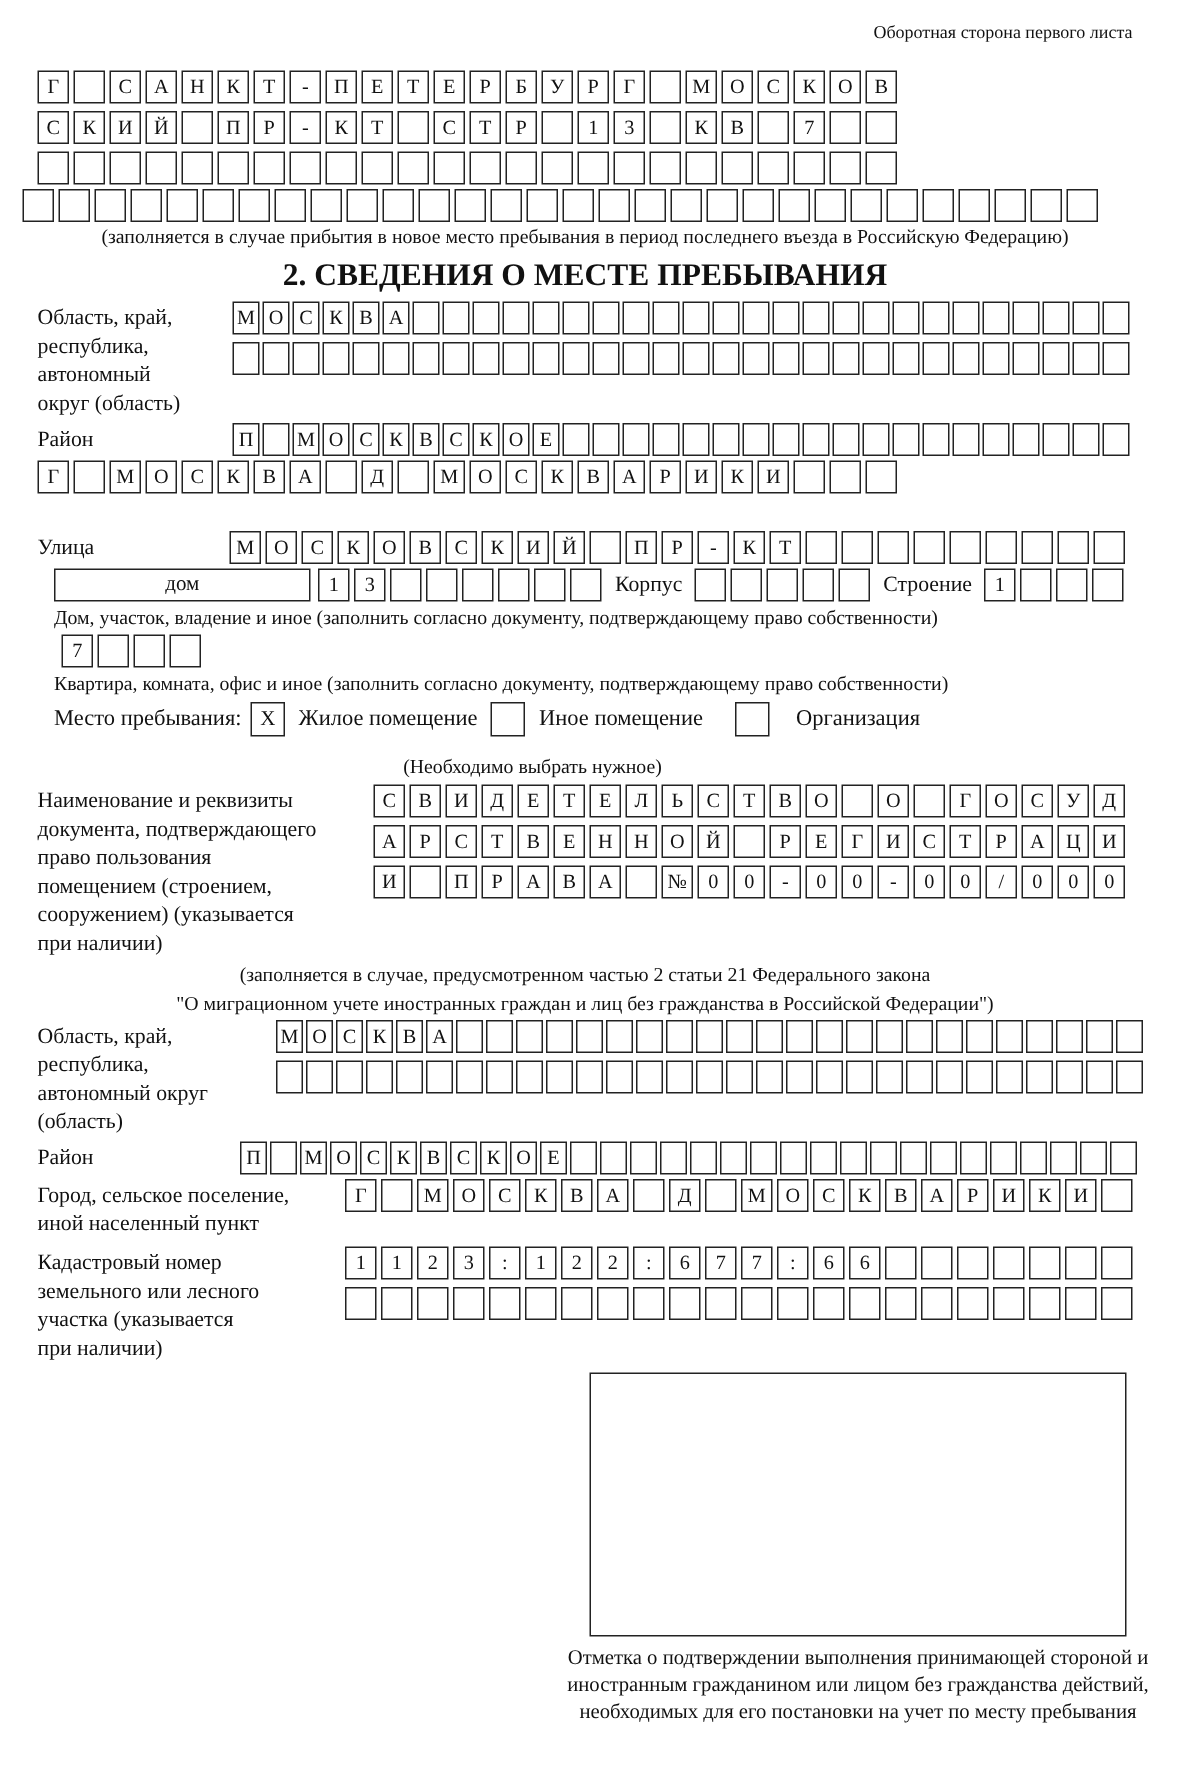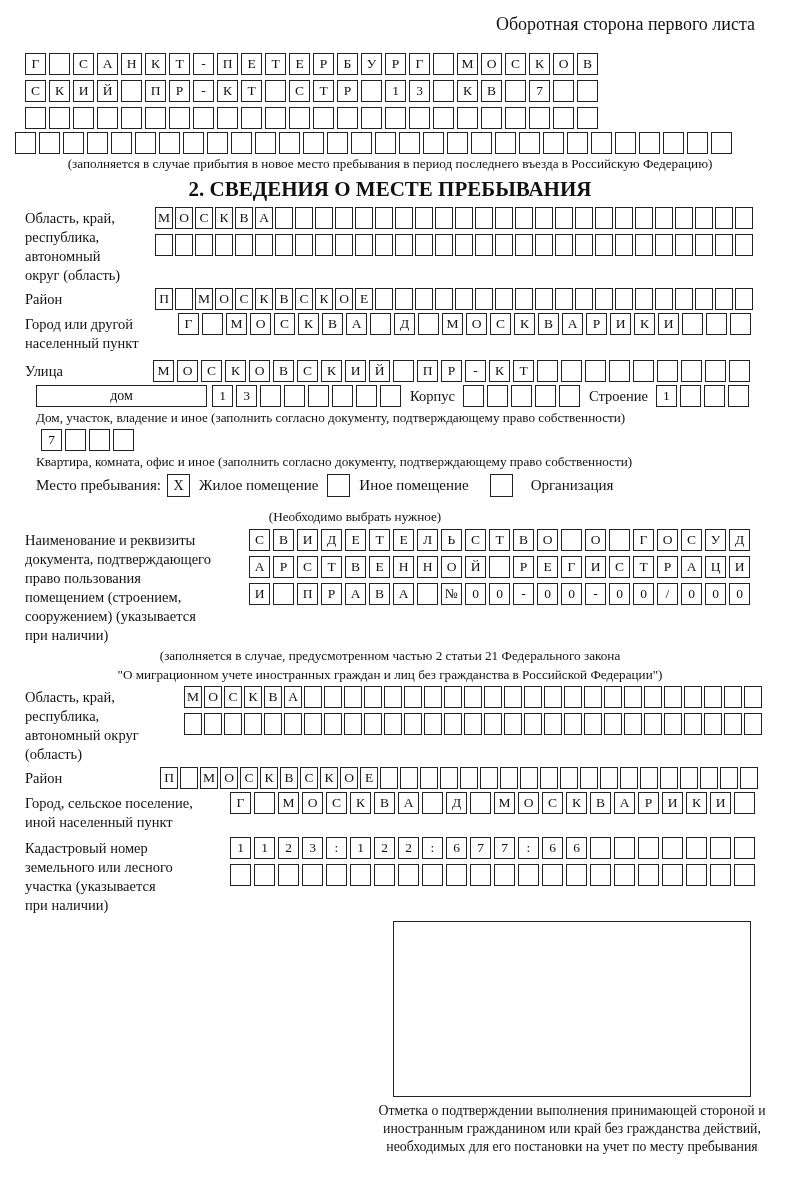--- a/index.html
+++ b/index.html
@@ -2,21 +2,21 @@
 <html><head>
 <meta charset="utf-8">
 <style>
   html,body{margin:0;padding:0;background:#fff;}
   .sheet{
     width:800px;height:1180px;box-sizing:border-box;
     padding:14px 45px 0 25px;overflow:hidden;position:relative;
     background:#fff;color:#111;
     font-family:"Liberation Serif","DejaVu Serif",serif;
   }
-  .page-note{text-align:right;font-size:18px;margin-bottom:18px;}
+  .page-note{text-align:right;font-size:12px;margin-bottom:18px;}
   .field{display:flex;align-items:flex-start;margin-bottom:3px;}
   .flabel{font-size:14.5px;line-height:19px;white-space:pre-line;flex-shrink:0;padding-top:2px;}
   .rowstack{display:flex;flex-direction:column;gap:5px;}
   .cellrow{display:flex;}
   .cw24{gap:3px;}
   .cw24 .cell{width:21px;}
   .cw20{gap:2px;}
   .cw20 .cell{width:18px;}
   .cell{
     height:22px;box-sizing:border-box;border:1.6px solid #222;flex-shrink:0;
@@ -270,22 +270,20 @@
         <span class="cell"></span>
         <span class="cell"></span>
         <span class="cell"></span>
         <span class="cell"></span>
         <span class="cell"></span>
         <span class="cell"></span>
       </div>
   </div>
 
   <div class="field" style="min-height:44px">
-    <div class="flabel" style="width:153px">Город или другой
-населенный пункт</div>
     <div class="cellrow cw24">
         <span class="cell">Г</span>
         <span class="cell"></span>
         <span class="cell">М</span>
         <span class="cell">О</span>
         <span class="cell">С</span>
         <span class="cell">К</span>
         <span class="cell">В</span>
         <span class="cell">А</span>
         <span class="cell"></span>
@@ -659,15 +657,15 @@
           <span class="cell"></span>
           <span class="cell"></span>
           <span class="cell"></span>
           <span class="cell"></span>
           <span class="cell"></span>
         </div>
     </div>
   </div>
 
   <div class="stamp-box"></div>
-  <div class="stamp-caption">Отметка о подтверждении выполнения принимающей стороной и иностранным гражданином или край без гражданства действий, необходимых для его постановки на учет по месту пребывания</div>
+  <div class="stamp-caption">Отметка о подтверждении выполнения принимающей стороной и иностранным гражданином или лицом без гражданства действий, необходимых для его постановки на учет по месту пребывания</div>
 
 </div>
 
 </body></html>

